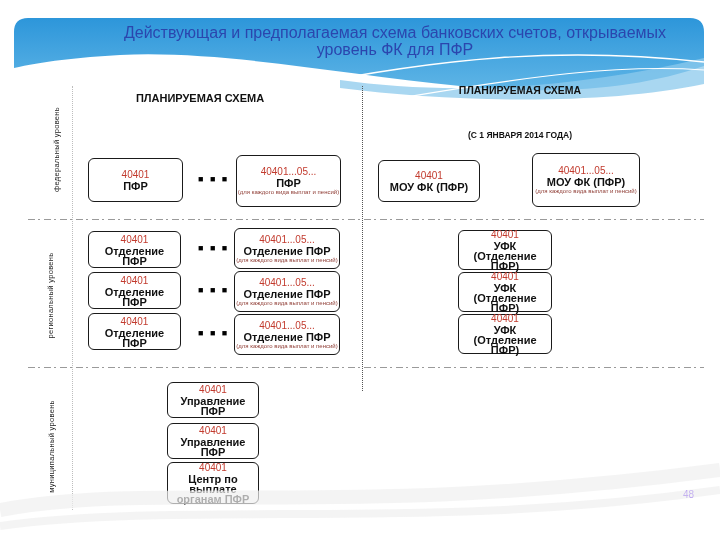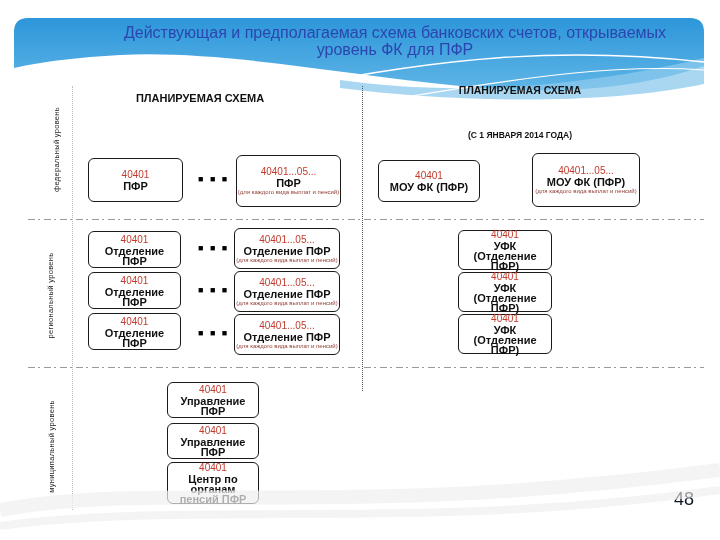--- a/index.html
+++ b/index.html
@@ -33,21 +33,21 @@
     position:absolute; box-sizing:border-box; background:#fff;
     border:1px solid #1a1a1a; border-radius:6px;
     display:flex; flex-direction:column; align-items:center; justify-content:center;
     text-align:center; padding:2px 3px;
   }
   .acct  { color:#C23B2E; font-size:10px; line-height:12px; }
   .bname { color:#111; font-size:11px; font-weight:bold; line-height:10px; }
   .bcap  { color:#8F3C34; font-size:6px; line-height:7px; margin-top:1px; white-space:nowrap; }
   .ellipsis { position:absolute; color:#000; font-size:9px; font-weight:bold; letter-spacing:2px; }
   
-  .page-num { position:absolute; right:26px; top:489px; color:#0f172a; font-size:18px;text-align:right; }
+  .page-num { position:absolute; right:26px; top:489px; color:#8b5cf6; font-size:10px;text-align:right; }
   .bottom-svg { position:absolute; left:0; bottom:0; }
 </style>
 </head>
 <body>
 
 <div class="slide">
 
   <svg class="banner-svg" width="720" height="112" viewBox="0 0 720 112">
     <defs>
       <linearGradient id="bg" x1="0" y1="0" x2="0" y2="1">
@@ -152,21 +152,21 @@
   <div class="box" style="left:167px; top:382px; width:92px; height:36px;">
     <div class="acct">40401</div>
     <div class="bname">Управление ПФР</div>
   </div>
   <div class="box" style="left:167px; top:423px; width:92px; height:36px;">
     <div class="acct">40401</div>
     <div class="bname">Управление ПФР</div>
   </div>
   <div class="box" style="left:167px; top:462px; width:92px; height:42px;">
     <div class="acct">40401</div>
-    <div class="bname">Центр по органам пенсий ПФР</div>
+    <div class="bname">Центр по выплате органам ПФР</div>
   </div>
 
   <div class="page-num">48</div>
 
   <svg class="bottom-svg" width="720" height="80" viewBox="0 0 720 80">
     <path d="M0 50 C160 20 340 60 720 10" stroke="#F0F0F0" stroke-width="14" fill="none" opacity="0.7"></path>
     <path d="M0 66 C200 40 420 72 720 30" stroke="#ECECEC" stroke-width="8" fill="none" opacity="0.6"></path>
   </svg>
 
 </div>

